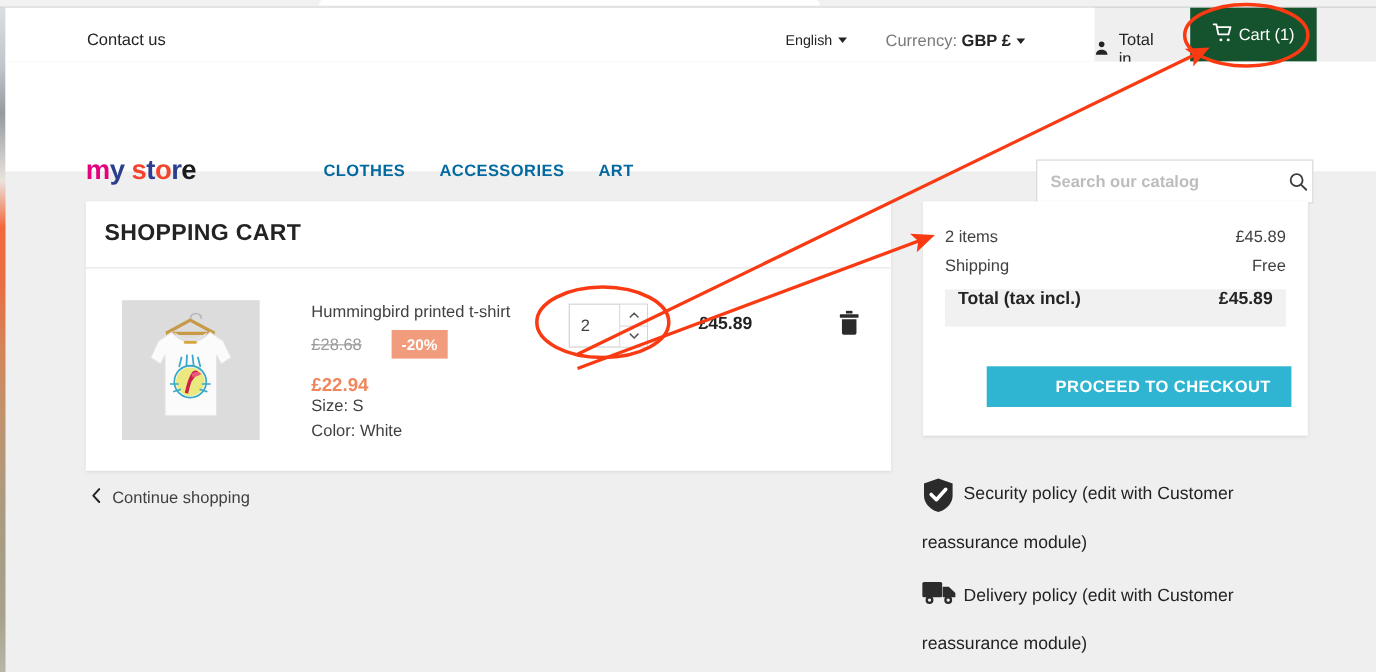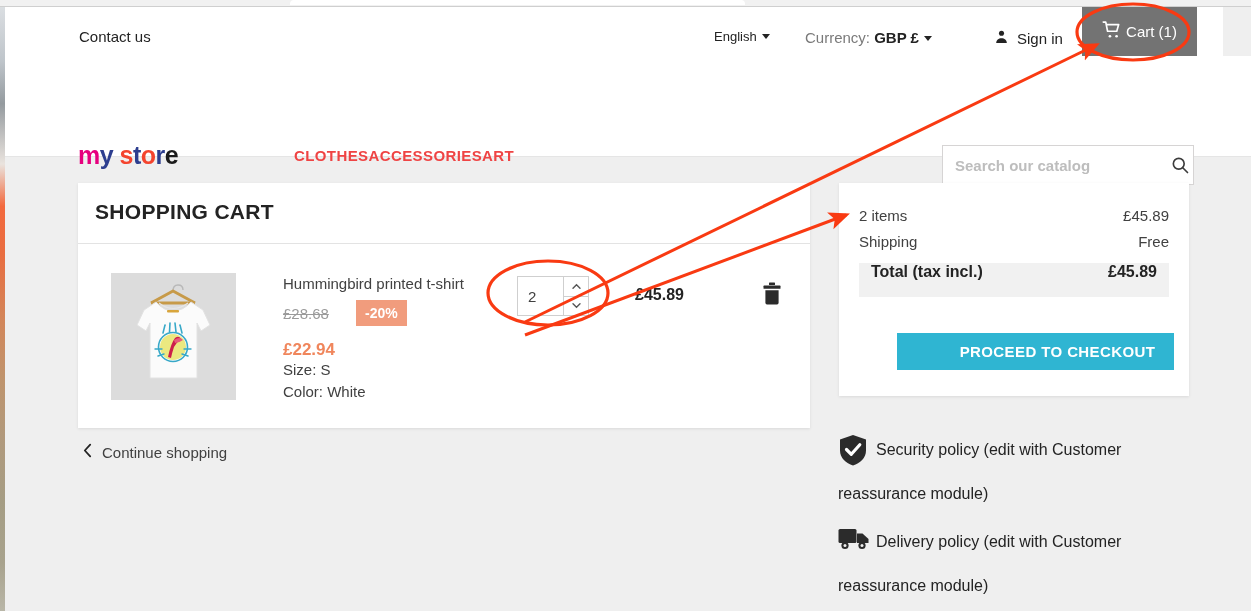--- a/index.html
+++ b/index.html
@@ -12,34 +12,34 @@
   .page{position:relative;width:1251px;height:611px;overflow:hidden;background:#efefef;}
 
   
   .chrome-strip{position:absolute;left:0;top:0;width:1251px;height:6px;background:#f1f1f1;}
   .chrome-tab{position:absolute;left:290px;top:0;width:455px;height:5px;background:#ffffff;border-top-left-radius:4px;border-top-right-radius:4px;}
   .chrome-line{position:absolute;left:0;top:6px;width:1251px;height:1px;background:#cfcfcf;}
   
   .left-sliver{position:absolute;left:0;top:7px;width:5px;height:604px;background:linear-gradient(180deg,#d8dce0 0%,#b9c0c6 9%,#8a9196 16%,#e9e2dc 26%,#f35a2a 33%,#e85f2d 41%,#cf7b4a 52%,#b98a5f 62%,#a99070 72%,#9d9478 82%,#a09a82 92%,#b3b0a0 100%);opacity:.9;}
 
   
-  .topbar{position:absolute;left:5px;top:7px;width:1218px;height:49px;background:#fff;border-bottom:1px solid #e5e5e5;}
+  .topbar{position:absolute;left:5px;top:7px;width:990px;height:49px;background:#fff;border-bottom:1px solid #e5e5e5;}
   .contact-us{position:absolute;left:74px;top:21px;font-size:15px;color:#232323;}
   .lang{position:absolute;left:709px;top:22px;font-size:13px;color:#232323;}
   .currency{position:absolute;left:800px;top:22px;font-size:15px;color:#7a7a7a;}
   .currency b{color:#232323;font-weight:700;}
   .caret{display:inline-block;width:0;height:0;border-left:4px solid transparent;border-right:4px solid transparent;border-top:5px solid #232323;vertical-align:middle;margin-left:5px;position:relative;top:-1px;}
   .signin{position:absolute;left:988px;top:21px;font-size:15px;color:#232323;display:flex;align-items:center;gap:7px;}
-  .cart-block{position:absolute;left:1077px;top:0px;width:115px;height:49px;background:#737373;display:flex;align-items:center;justify-content:center;gap:4px;color:#fff;font-size:15px;}
+  .cart-block{position:absolute;left:1077px;top:0px;width:115px;height:49px;background:#14532d;display:flex;align-items:center;justify-content:center;gap:4px;color:#fff;font-size:15px;}
 
   
   .header{position:absolute;left:5px;top:56px;width:1246px;height:100px;background:#fff;border-bottom:1px solid #e5e5e5;}
   .logo{position:absolute;left:73px;top:85px;font-size:25px;font-weight:700;letter-spacing:-.5px;}
   .logo span{display:inline-block;}
-  .nav{position:absolute;left:289px;top:91px;display:flex;font-size:15px;font-weight:600;color:#ef4444;letter-spacing:.4px;}
+  .nav{position:absolute;left:289px;top:91px;display:flex;gap:31px;font-size:15px;font-weight:600;color:#0369a1;letter-spacing:.4px;}
   .search{position:absolute;left:937px;top:89px;width:250px;height:38px;border:1px solid #d6d4d4;background:#fff;display:flex;align-items:center;}
   .search input{border:0;outline:0;flex:1;height:36px;padding:0 12px;font-size:15px;color:#414141;font-family:"Liberation Sans",sans-serif;background:transparent;font-weight:bold;}
   .search input::placeholder{color:#bdbdbd;}
   .search .mag{padding:0 12px 0 2px;line-height:0;}
 
   
   .cart-card{position:absolute;left:78px;top:183px;width:732px;height:245px;background:#fff;box-shadow:0 1px 3px rgba(0,0,0,.09);}
   .cart-title{position:absolute;left:17px;top:17px;font-size:21px;font-weight:700;color:#232323;letter-spacing:.3px;}
   .cart-divider{position:absolute;left:0;top:60px;width:732px;height:1px;background:#e3e3e3;}
 
@@ -101,21 +101,21 @@
       <b>GBP £</b><i class="caret"></i>
     </div>
 
     <div class="signin">
       <span>
         <svg width="17" height="17" viewBox="0 0 24 24" fill="#232323">
             <circle cx="12" cy="7.5" r="3.6"></circle>
             <path d="M4.5 21c0-4.1 3.4-6.6 7.5-6.6s7.5 2.5 7.5 6.6z"></path>
           </svg>
       </span>
-      <span>Sign in</span>
+      <span>Total in</span>
     </div>
 
     <div class="cart-block">
       <span>
         <svg width="20" height="20" viewBox="0 0 24 24" fill="none" stroke="#fff" stroke-width="2" stroke-linecap="round" stroke-linejoin="round">
             <path d="M1.5 2.5h3l2.2 11h11l2.3-8H6"></path>
             <circle cx="9.5" cy="19.5" r="1.6" fill="#fff" stroke="none"></circle>
             <circle cx="17.5" cy="19.5" r="1.6" fill="#fff" stroke="none"></circle>
           </svg>
       </span>

